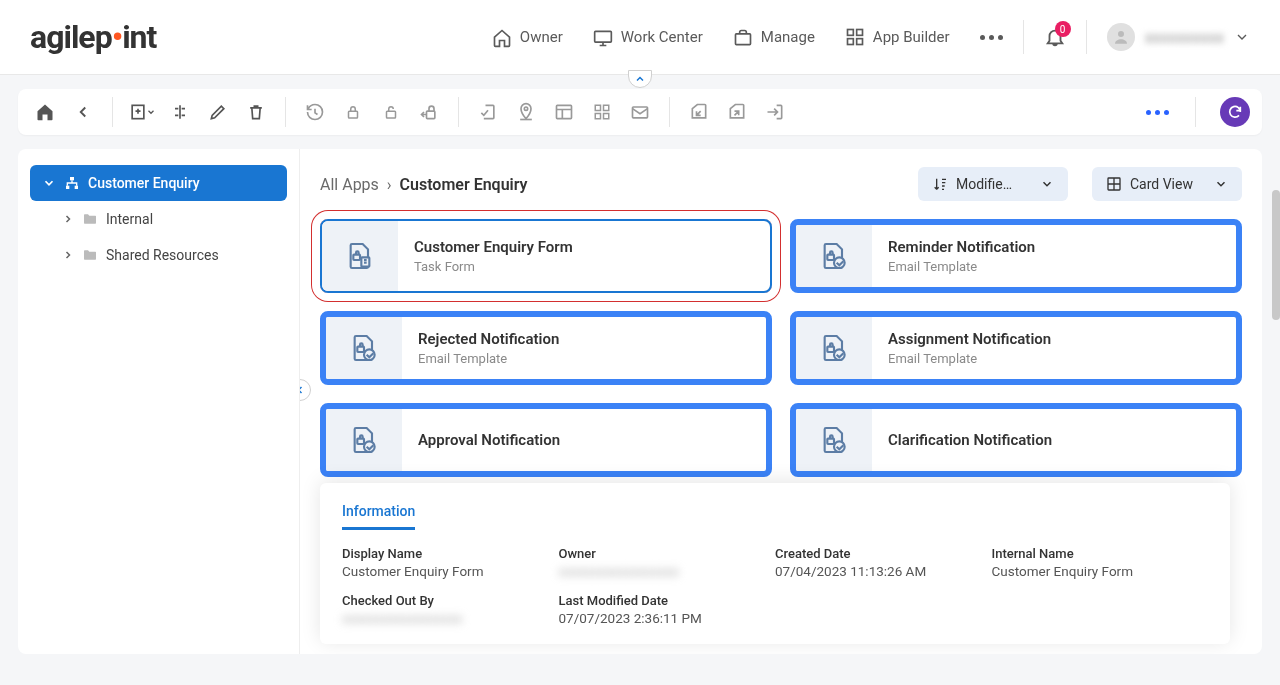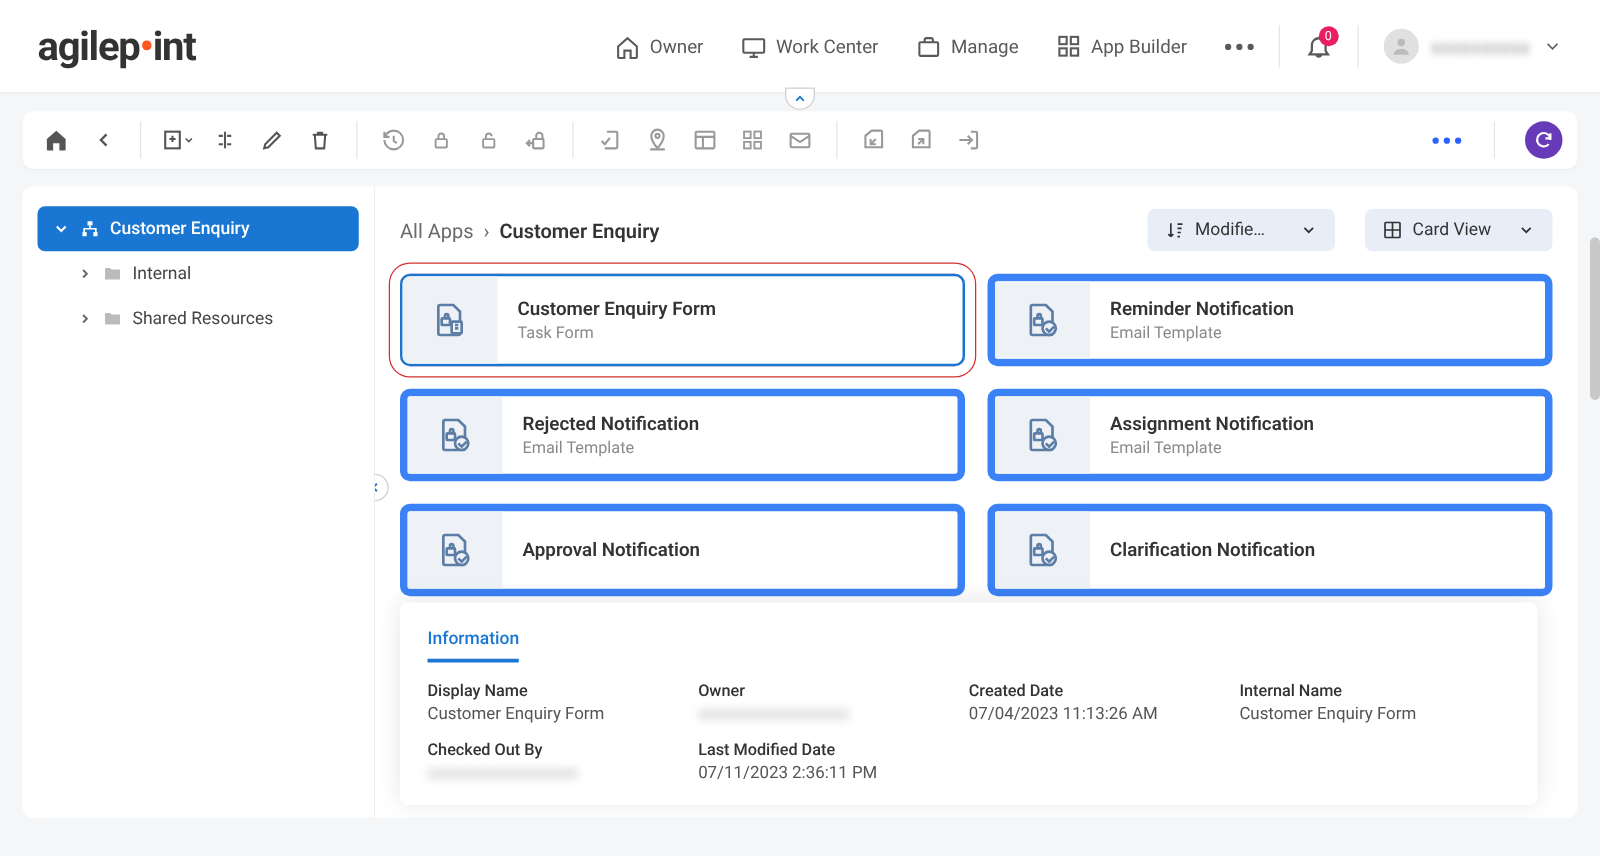--- a/index.html
+++ b/index.html
@@ -438,20 +438,20 @@
         <div class="info-item">
           <div class="lbl">Internal Name</div>
           <div class="val">Customer Enquiry Form</div>
         </div>
         <div class="info-item">
           <div class="lbl">Checked Out By</div>
           <div class="val blur">xxxxxxxxxxxxxxxxxx</div>
         </div>
         <div class="info-item">
           <div class="lbl">Last Modified Date</div>
-          <div class="val">07/11/2023 2:36:11 PM</div>
+          <div class="val">07/07/2023 2:36:11 PM</div>
         </div>
       </div>
     </div>
   </div>
 </div>
 
 <div class="scroll-ind"></div>
 
 </body></html>

